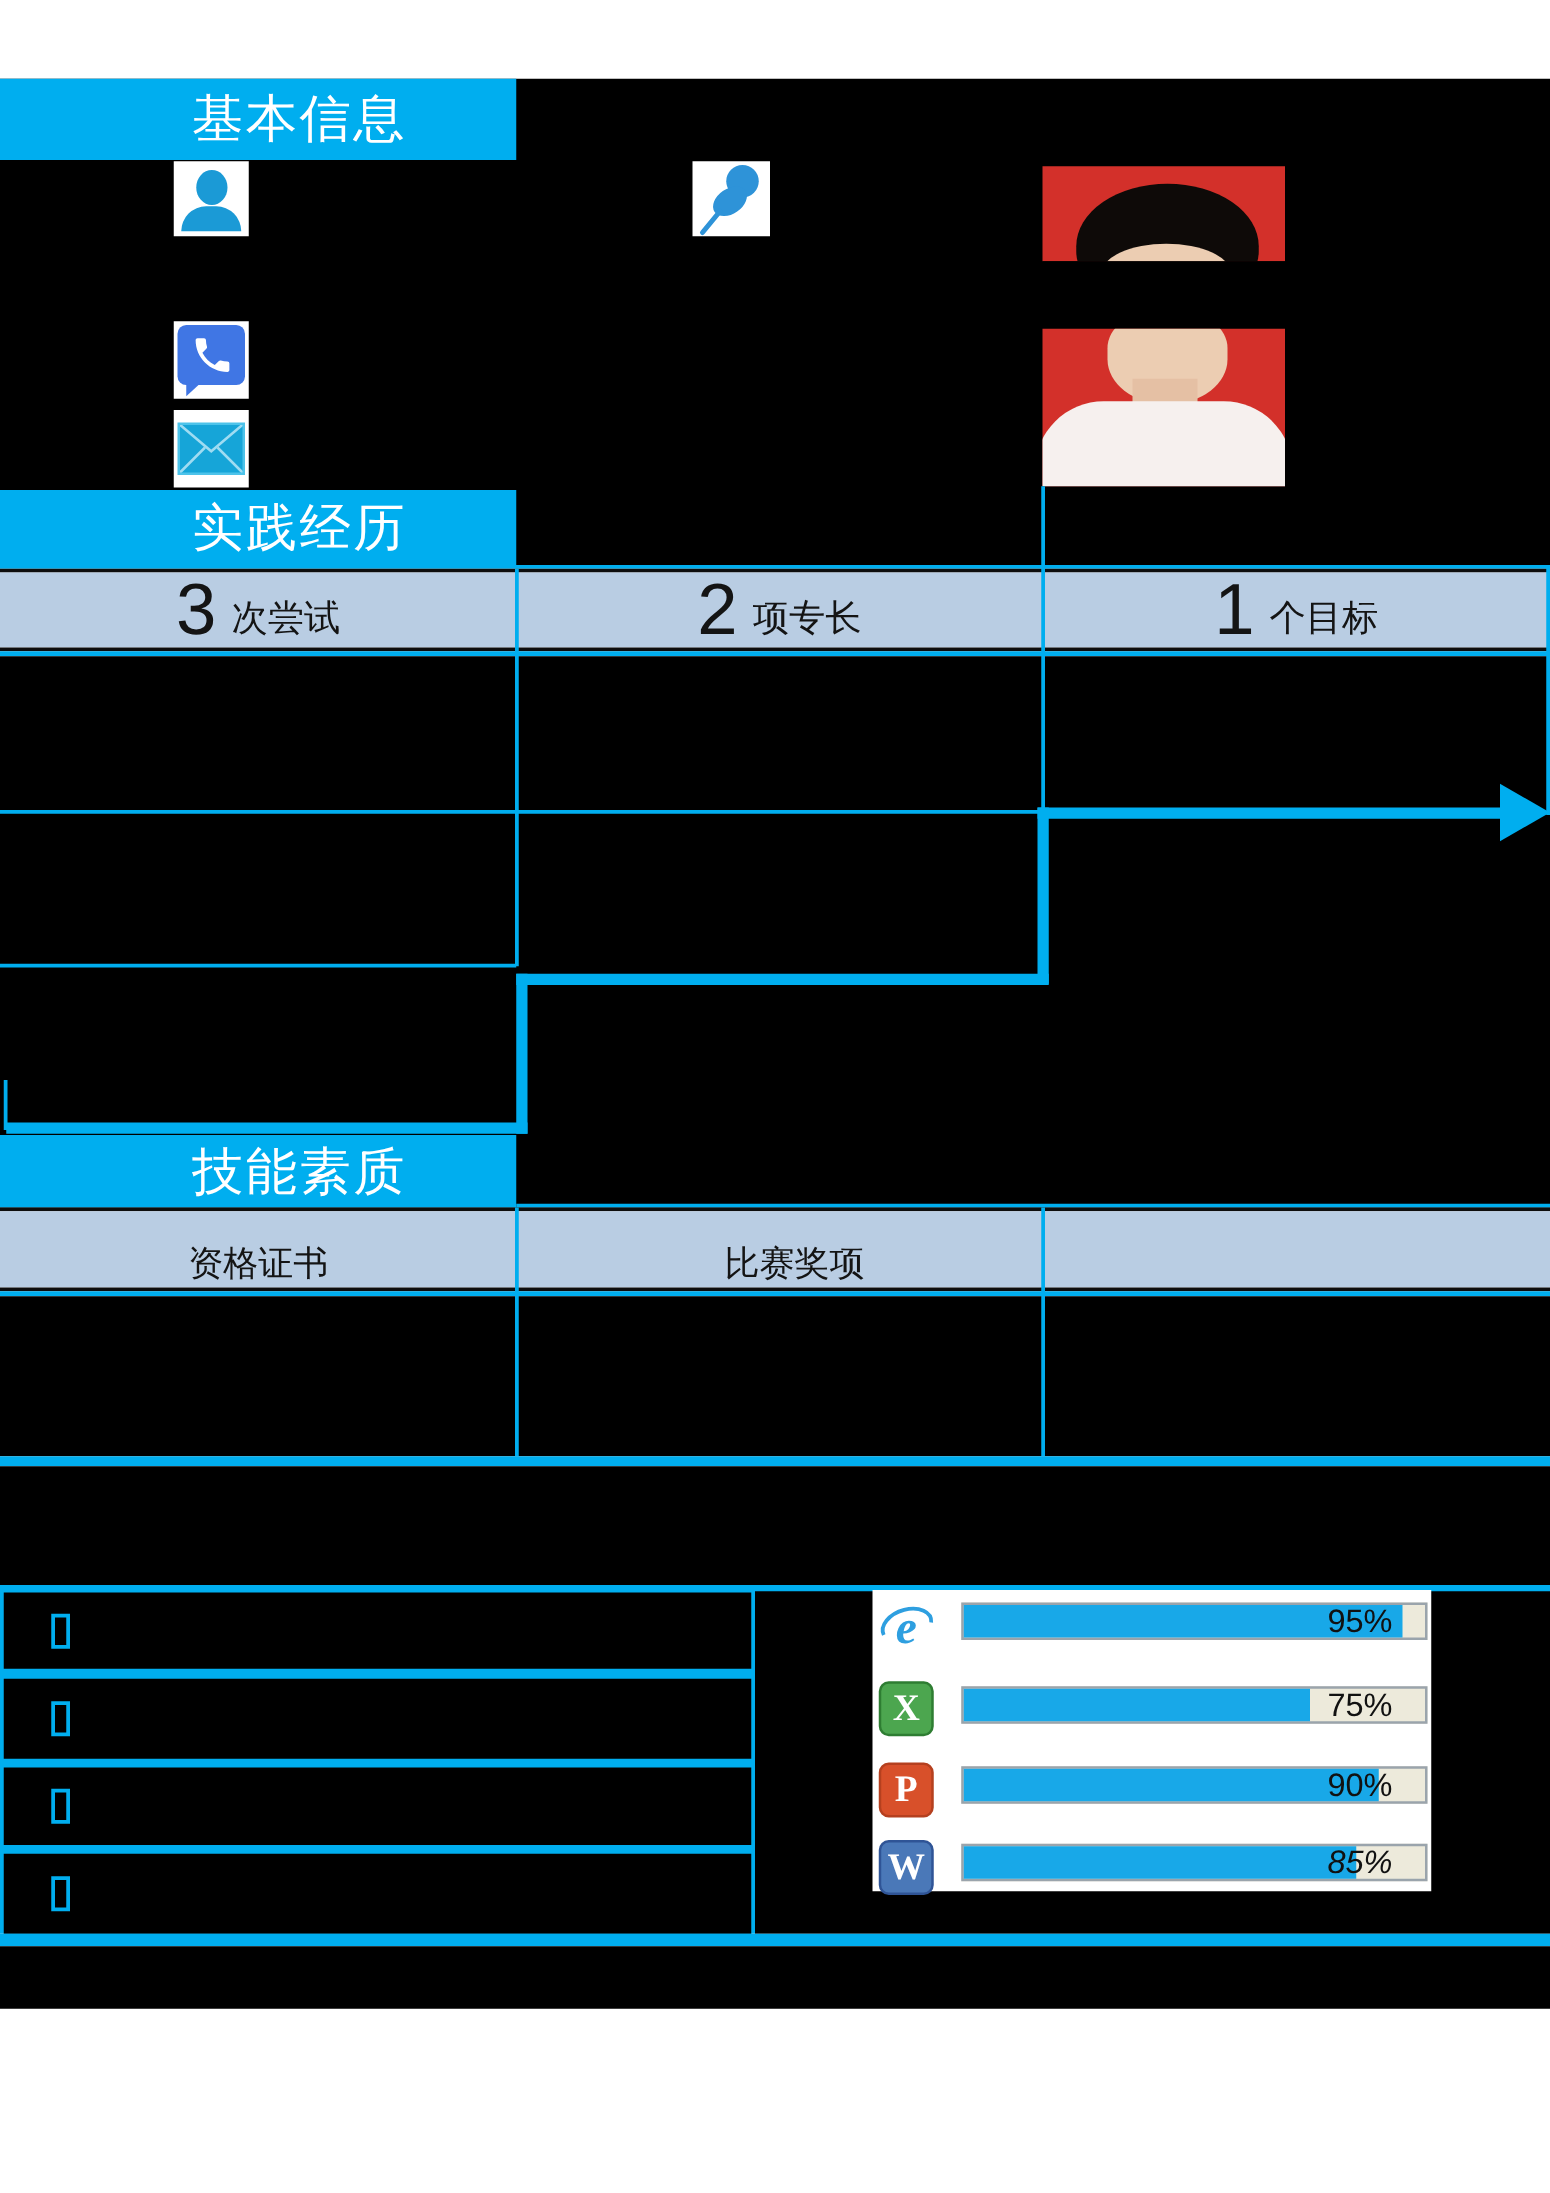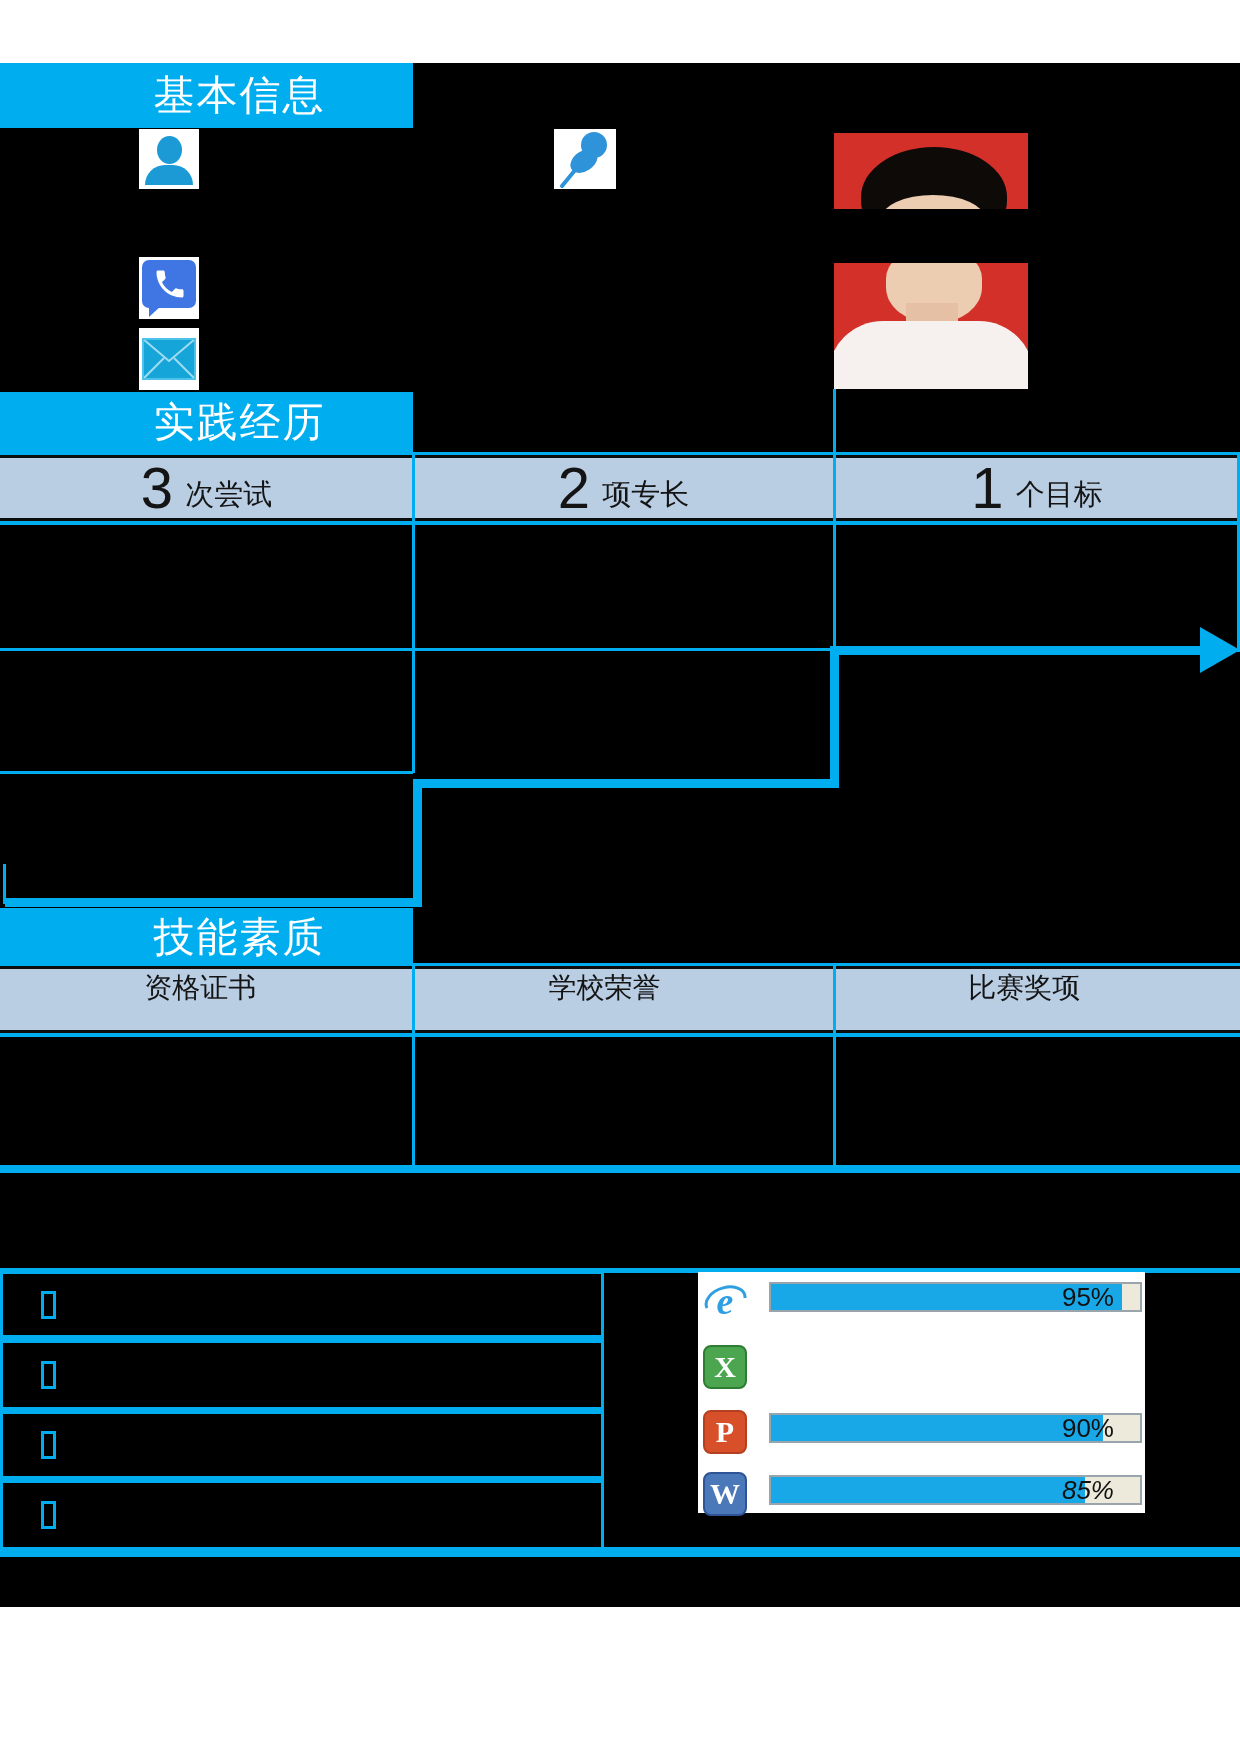--- a/index.html
+++ b/index.html
@@ -13,21 +13,21 @@
 
   
   .sec-head{display:flex;align-items:center;justify-content:center;padding-left:66px;box-sizing:border-box;}
   .sec-head span{color:#ffffff;font-size:41px;letter-spacing:2px;}
 
   
   .cols{display:flex;}
   .stat-cell{display:flex;align-items:center;justify-content:center;height:100%;box-sizing:border-box;}
   .stat-num{font-size:58px;color:#141414;line-height:1;}
   .stat-label{font-size:29px;color:#141414;margin-left:12px;margin-top:14px;}
-  .cert-cell{display:flex;align-items:flex-start;justify-content:center;height:100%;font-size:28px;color:#141414;}
+  .cert-cell{display:flex;align-items:flex-end;justify-content:center;height:100%;font-size:28px;color:#141414;}
 
   
   .vline{position:absolute;width:3px;background:#00AEEF;}
   .hline{position:absolute;height:3px;background:#00AEEF;}
   .thick{background:#00AEEF;position:absolute;}
 
   
   .photo-seg{position:absolute;left:0;width:194px;overflow:hidden;background:#d3302a;}
   .hair{position:absolute;left:27px;top:14px;width:146px;height:100px;background:#0e0a08;border-radius:50% 50% 46% 46%;}
   .forehead{position:absolute;left:47px;top:62px;width:104px;height:48px;background:#eccdb2;border-radius:50% 50% 40% 40%;}
@@ -148,23 +148,20 @@
   <div class="abs cyan sec-head" style="left:0;top:908px;width:413px;height:58px;">
     <span>技能素质</span>
   </div>
 
   <div class="abs cyan" style="left:413px;top:963px;width:827px;height:3px;"></div>
   <div class="abs darkline" style="left:0;top:966px;width:1240px;height:3px;"></div>
   <div class="abs lightrow cols" style="left:0;top:969px;width:1240px;height:61px;">
     <div class="cert-cell" style="width:413px;">
       <span>资格证书</span>
     </div>
-    <div class="cert-cell" style="width:421px;">
-      <span>学校荣誉</span>
-    </div>
     <div class="cert-cell" style="width:445px;">
       <span>比赛奖项</span>
     </div>
   </div>
   <div class="abs darkline" style="left:0;top:1030px;width:1240px;height:3px;"></div>
   <div class="abs cyan" style="left:0;top:1033px;width:1240px;height:4px;"></div>
   <div class="abs black" style="left:0;top:1037px;width:1240px;height:128px;"></div>
   <div class="vline" style="left:412px;top:966px;height:199px;"></div>
   <div class="vline" style="left:833px;top:966px;height:199px;"></div>
   <div class="thick" style="left:0;top:1165px;width:1240px;height:8px;"></div>
@@ -198,20 +195,24 @@
       </svg>
     </div>
     <div class="bar-row" style="top:10px;text-align:center;">
       <div class="bar-fill" style="width: 95%;"></div>
       <div class="bar-label">95%</div>
     </div>
 
     <div class="app-ico" style="top:73px;background:#4CA64F;border:2px solid #2E7D32;box-sizing:border-box;">
       <span>X</span>
     </div>
+    <div class="bar-row" style="top:77px;">
+      <div class="bar-fill" style="width: 75%;"></div>
+      <div class="bar-label">75%</div>
+    </div>
 
     <div class="app-ico" style="top:138px;background:#D8502A;border:2px solid #b5401f;box-sizing:border-box;">
       <span>P</span>
     </div>
     <div class="bar-row" style="top:141px;">
       <div class="bar-fill" style="width: 90%;"></div>
       <div class="bar-label">90%</div>
     </div>
 
     <div class="app-ico" style="top:200px;background:#4A78B8;border:2px solid #2F5496;box-sizing:border-box;">

